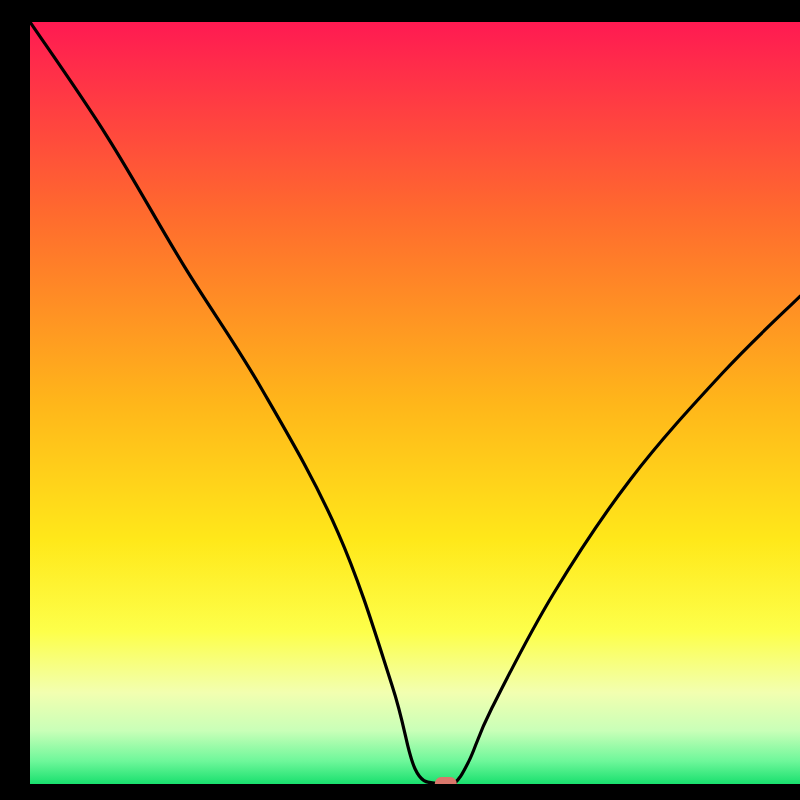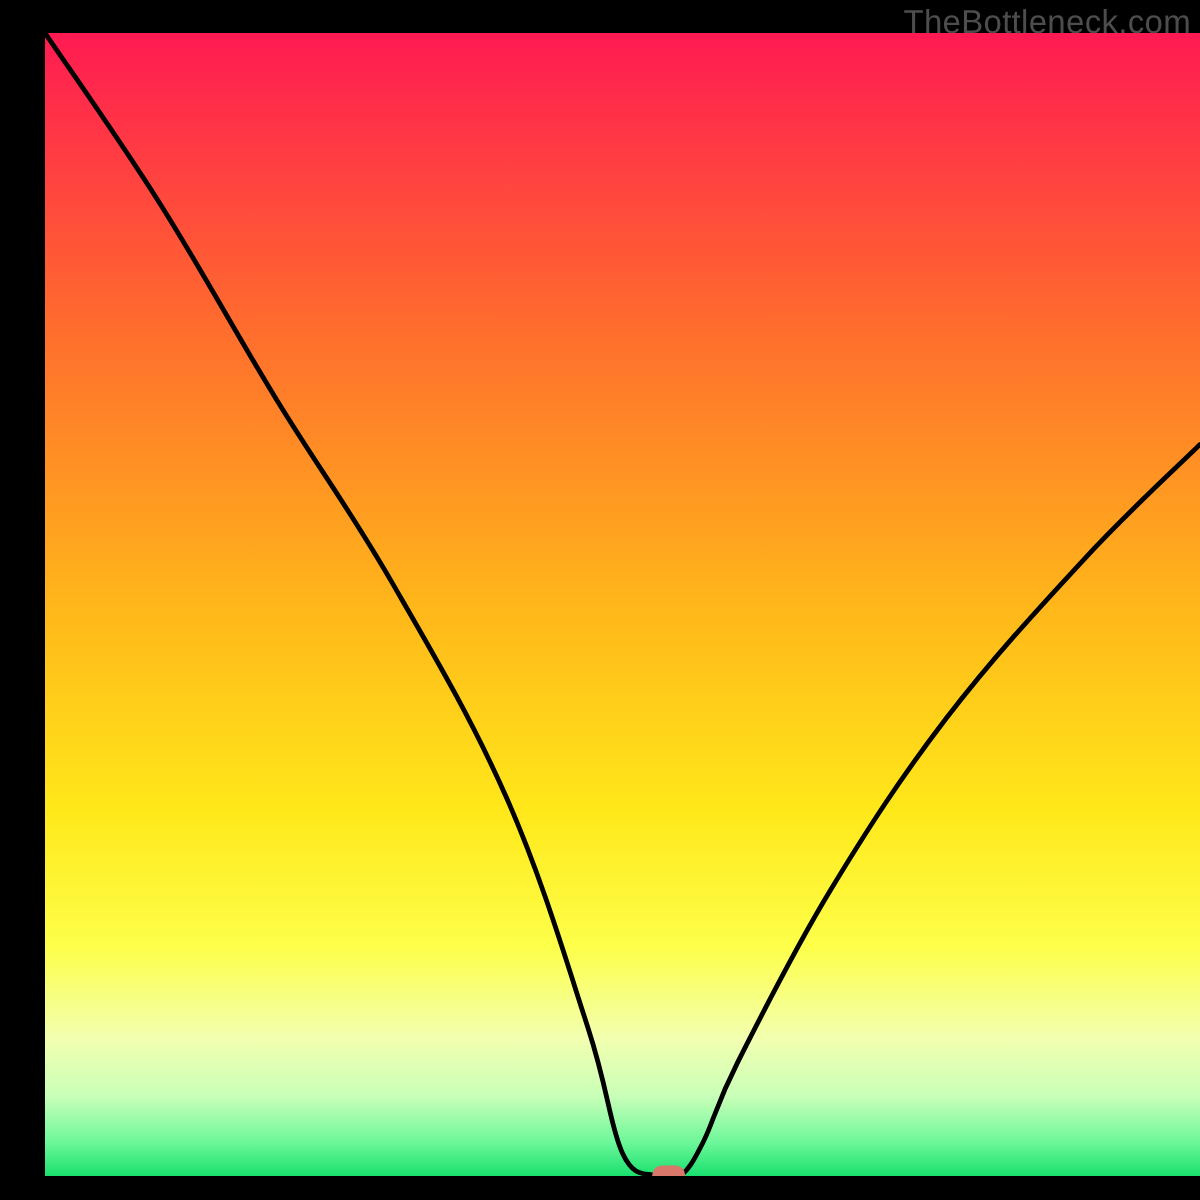--- a/index.html
+++ b/index.html
@@ -33,21 +33,20 @@
     top: 22px;
     width: 770px;
     height: 762px;
   }
   svg { display: block; }
 </style>
 </head>
 <body>
 
 <div class="frame">
-  <div class="watermark">TheBottleneck.com</div>
 
   <div class="plot-wrap">
     <svg id="chart-svg" width="770" height="762" viewBox="0 0 770 762">
         <defs>
           <linearGradient id="bg-grad" x1="0" y1="0" x2="0" y2="1">
             <stop offset="0%" stop-color="#ff1a52"></stop>
             <stop offset="25%" stop-color="#ff6a2e"></stop>
             <stop offset="50%" stop-color="#ffb61a"></stop>
             <stop offset="68%" stop-color="#ffe81a"></stop>
             <stop offset="80%" stop-color="#fdff4a"></stop>

